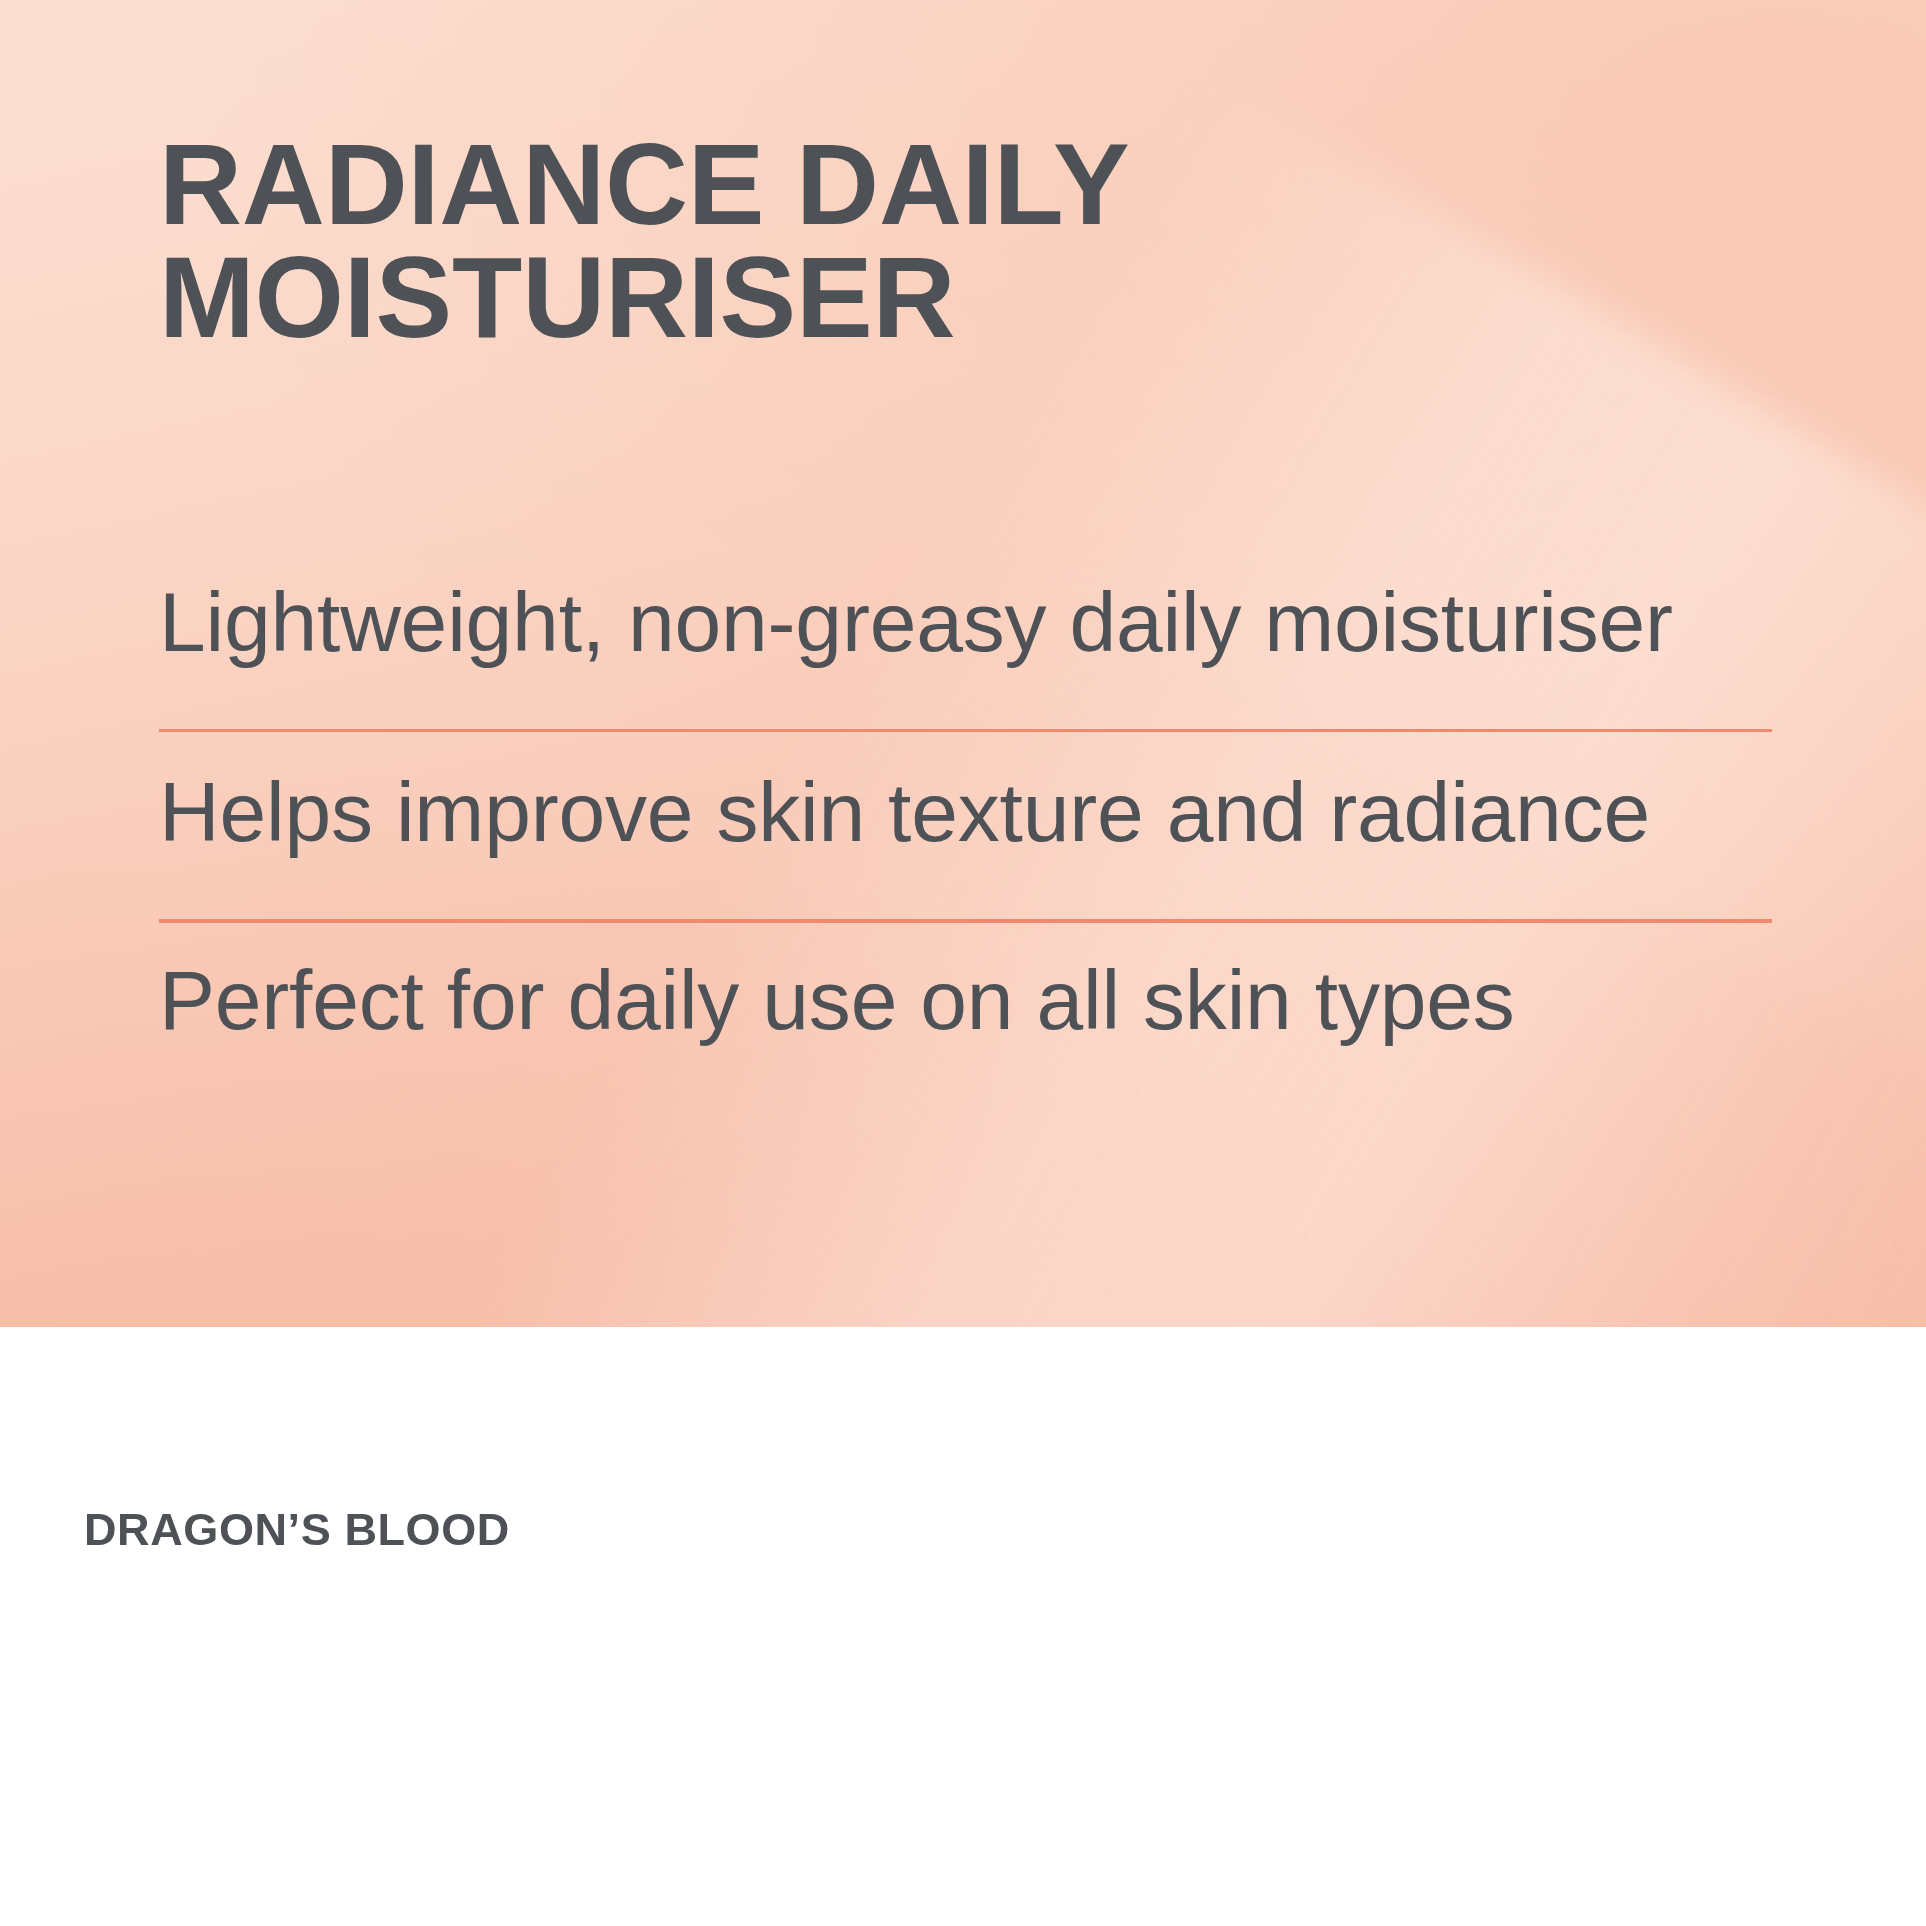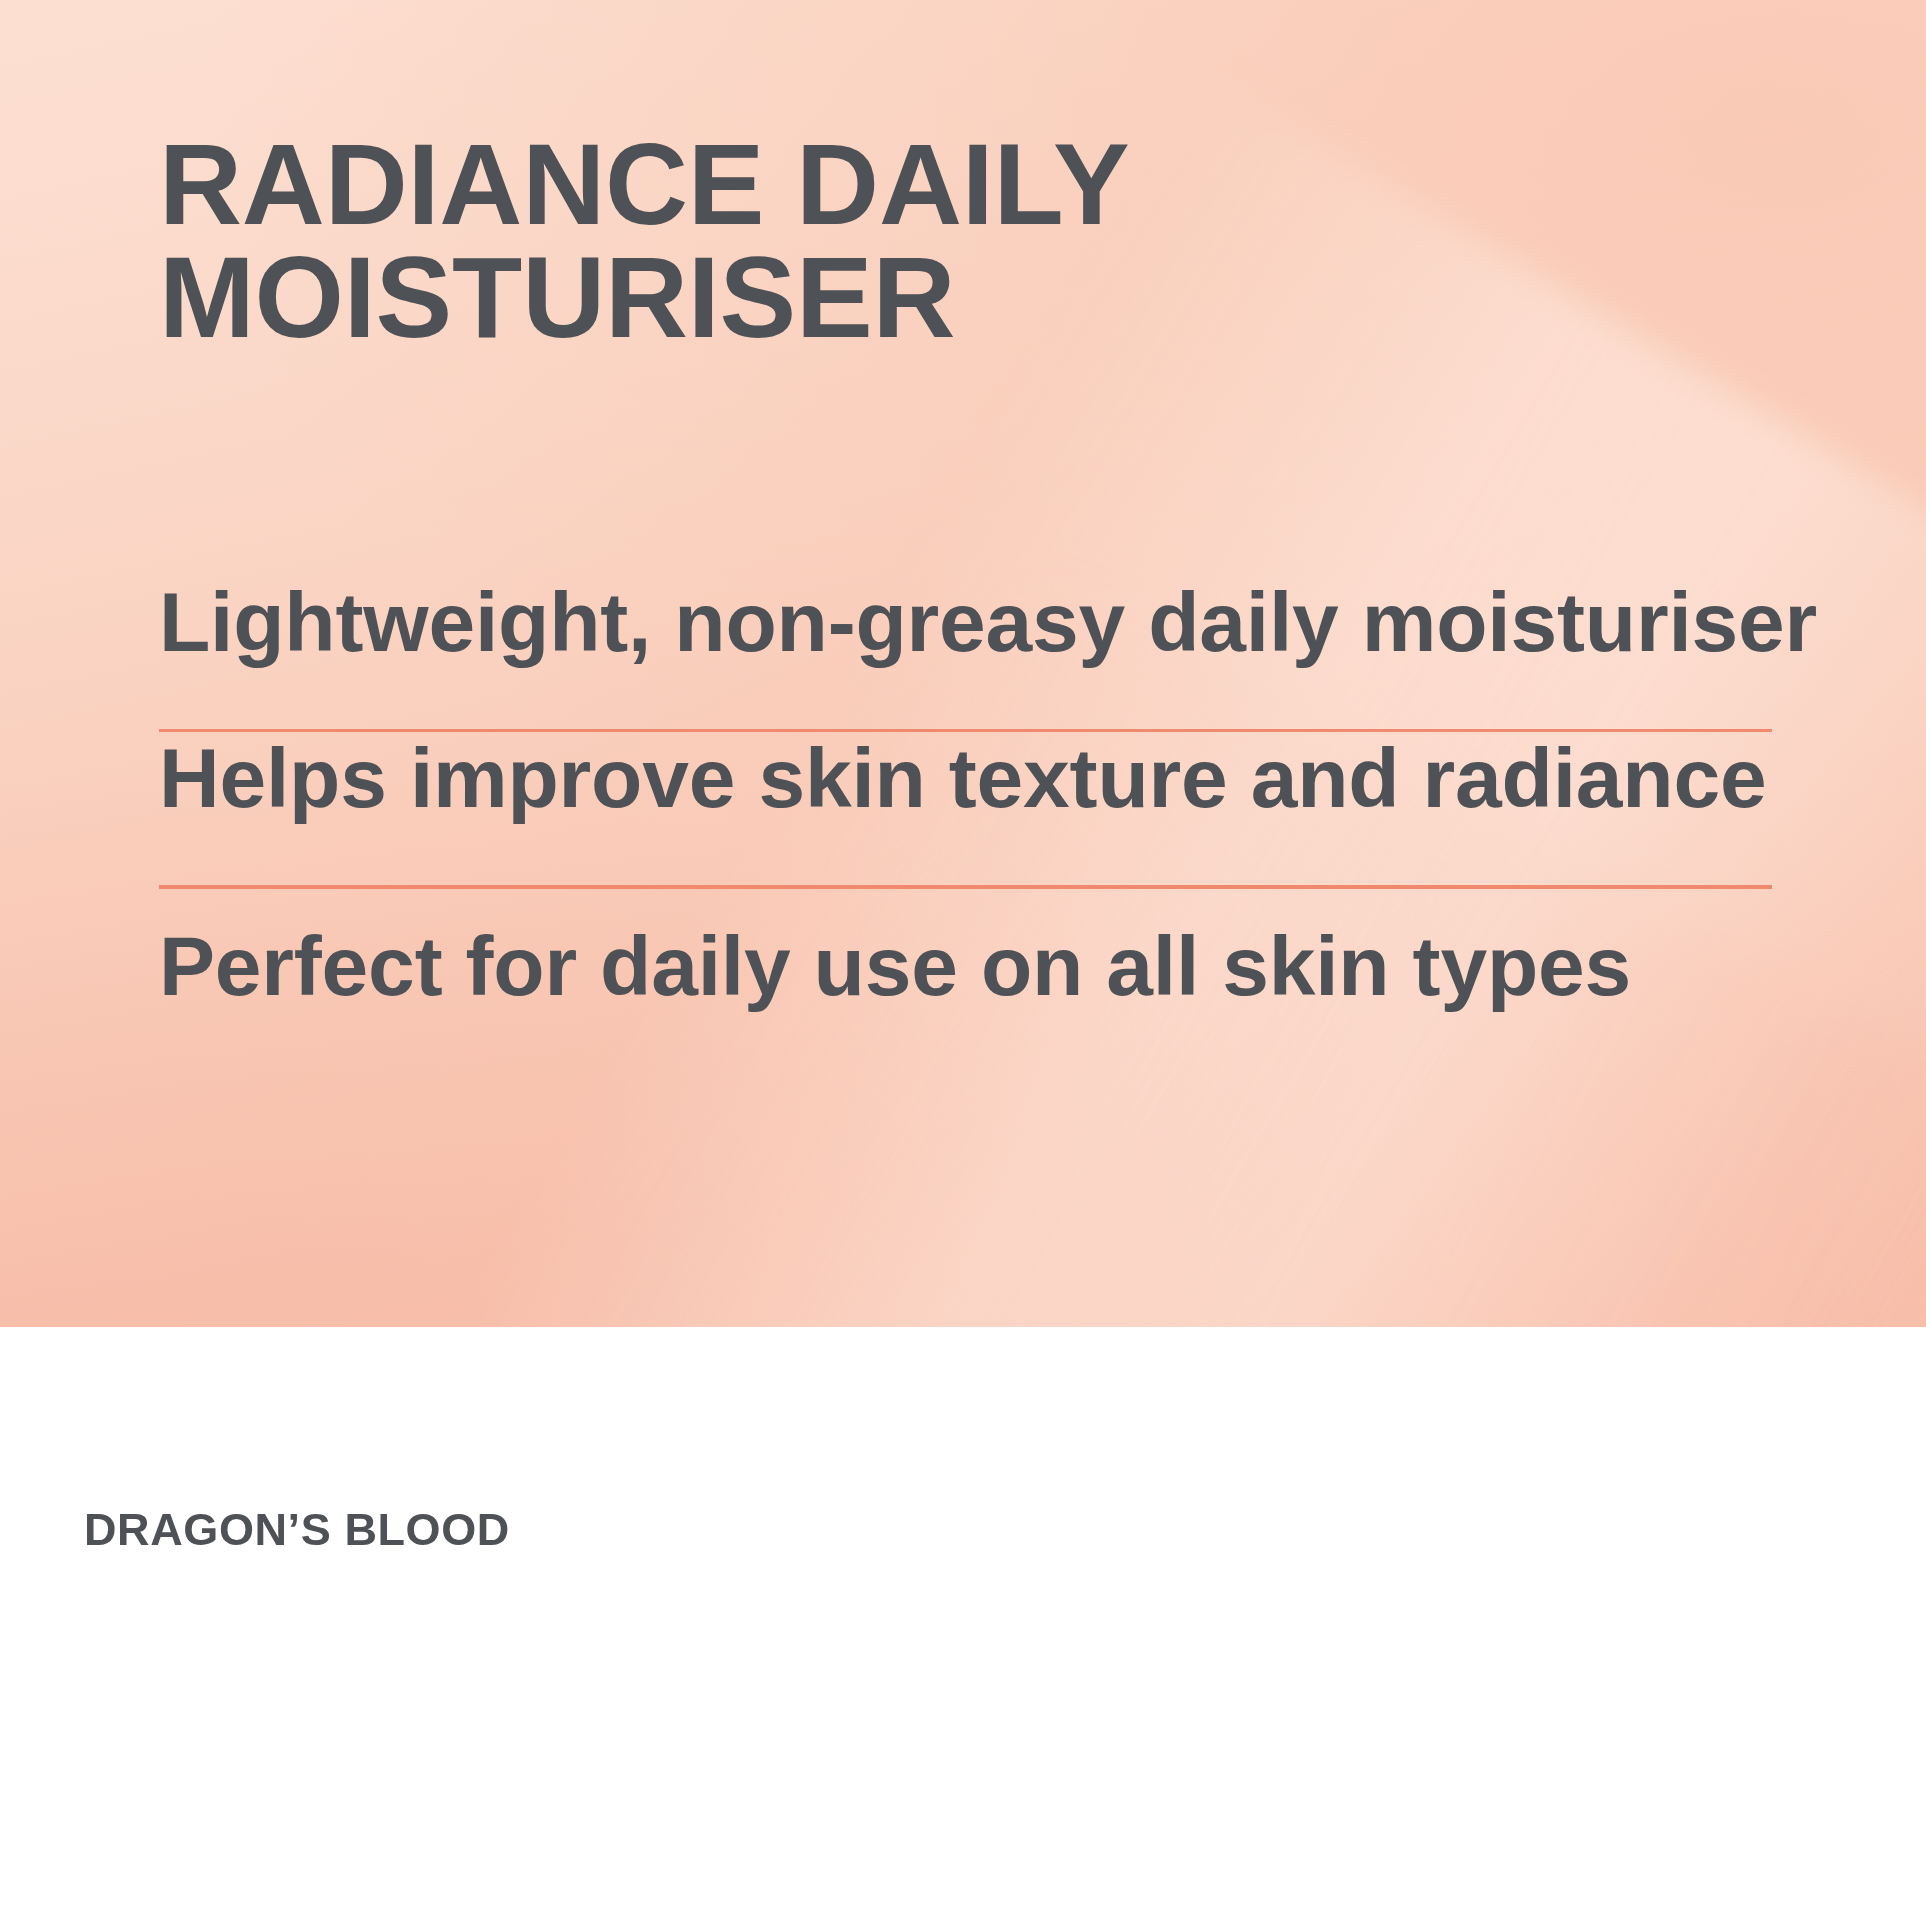--- a/index.html
+++ b/index.html
@@ -119,21 +119,21 @@
   }
   .benefit-row {
     height: 148px;
     display: flex;
     align-items: flex-start;
   }
   .benefit-text {
     color: #4e5156;
     font-size: 84px;
     line-height: 1;
-    font-weight: 700;
+    font-weight: 400;
     letter-spacing: -0.2px;
     white-space: nowrap;
   }
   .divider {
     height: 3.9px;
     background: #f08a6e;
     width: 100%;
     border: 0;
     margin: 0;
   }
@@ -199,21 +199,21 @@
     <div class="benefits">
 
       <div class="benefit-row">
         <span class="benefit-text">Lightweight, non-greasy daily moisturiser</span>
       </div>
 
       <div class="divider-wrap">
         <hr class="divider">
       </div>
 
-      <div class="benefit-row" style="padding-top:3px;">
+      <div class="benefit-row" style="padding-top:37px;">
         <span class="benefit-text">Helps improve skin texture and radiance</span>
       </div>
 
       <div class="divider-wrap">
         <hr class="divider">
       </div>
 
       <div class="benefit-row" style="padding-top:35px;">
         <span class="benefit-text">Perfect for daily use on all skin types</span>
       </div>

